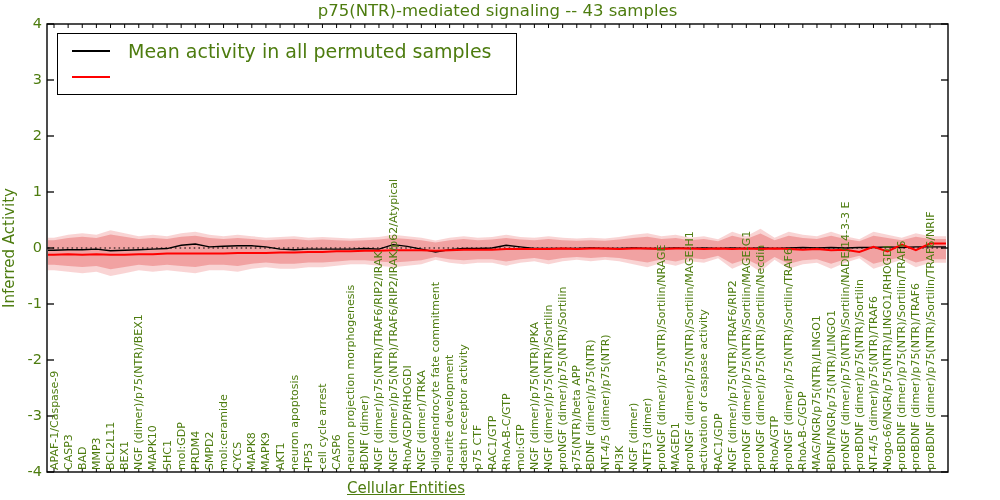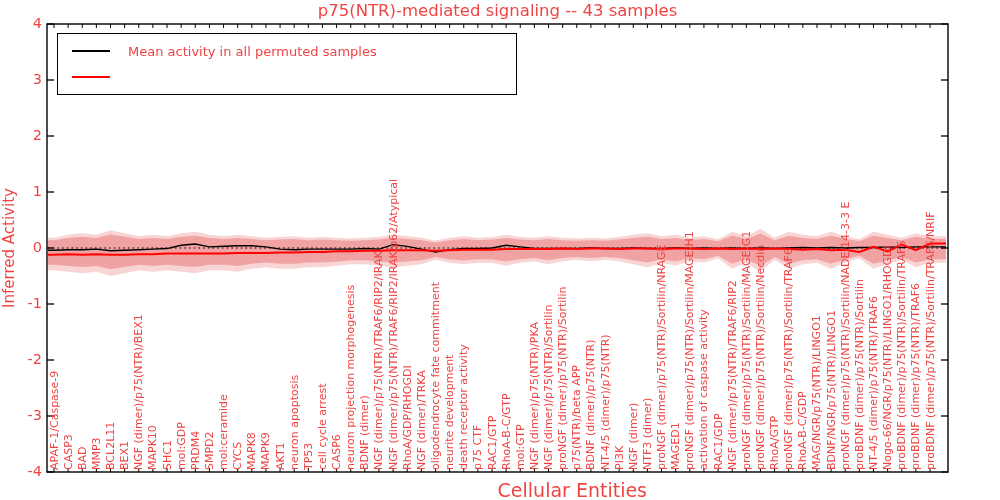--- a/index.html
+++ b/index.html
@@ -1,46 +1,46 @@
 <!DOCTYPE html>
 <html><head>
 <meta charset="utf-8">
 <style>
   html,body{margin:0;padding:0;background:#ffffff;}
   #figure{
     position:relative;width:1000px;height:500px;background:#ffffff;overflow:hidden;
-    font-family:"DejaVu Sans","Liberation Sans",sans-serif;color:#ef4444;
+    font-family:"DejaVu Sans","Liberation Sans",sans-serif;color:#4d7c0f;
   }
   #plot-svg{position:absolute;left:0;top:0;}
   .chart-title{
     position:absolute;left:47px;top:1px;width:901px;text-align:center;
     font-size:16.5px;white-space:nowrap;
   }
   .ylabel{
     position:absolute;left:-90px;top:238px;width:200px;height:20px;text-align:center;
     font-size:15px;transform:rotate(-90deg);transform-origin:center center;white-space:nowrap;
   }
   .xlabel{
-    position:absolute;left:347px;top:479px;width:300px;text-align:right;font-size:19px;
+    position:absolute;left:347px;top:479px;width:300px;text-align:left;font-size:15px;text-decoration:underline;
   }
   .ytick-label{
     position:absolute;width:34px;text-align:right;font-size:14.5px;line-height:15px;
   }
   .xtick-label{
     position:absolute;font-size:11px;line-height:12px;white-space:nowrap;
     transform:rotate(-90deg);transform-origin:0 0;letter-spacing:0px;
   }
   .legend{
     position:absolute;left:57px;top:33px;width:460px;height:62px;background:#ffffff;
     border:1.5px solid #000;box-sizing:border-box;display:flex;flex-direction:column;justify-content:space-around;
     padding:4px 0 4px 0;
   }
   .legend-row{display:flex;align-items:center;height:24px;}
   .legend-sample{display:inline-block;width:38px;margin-left:14px;margin-right:18px;border-top-style:solid;border-top-width:2px;}
-  .legend-text{font-size:13px;white-space:nowrap;}
+  .legend-text{font-size:19px;white-space:nowrap;}
 </style>
 </head>
 <body>
 
 <div id="figure">
   <svg id="plot-svg" width="1000" height="500">
       <polygon points="48,237.6512 54,237.6512 68.12903225806451,234.6944 82.25806451612902,233.216 96.38709677419355,234.6944 110.51612903225806,230.2592 124.64516129032258,233.216 138.7741935483871,236.1728 152.90322580645162,234.6944 167.03225806451613,236.1728 181.16129032258064,233.216 195.29032258064515,231.7376 209.41935483870967,234.6944 223.5483870967742,236.1728 237.67741935483872,234.6944 251.80645161290323,236.1728 265.93548387096774,237.6512 280.06451612903226,236.912 294.19354838709677,236.1728 308.3225806451613,237.6512 322.4516129032258,236.912 336.5806451612903,237.6512 350.7096774193548,238.3904 364.83870967741933,237.6512 378.96774193548384,236.912 393.0967741935484,234.6944 407.2258064516129,236.1728 421.35483870967744,237.6512 435.48387096774195,240.608 449.61290322580646,237.6512 463.741935483871,236.1728 477.8709677419355,237.6512 492,236.912 506.1290322580645,234.6944 520.258064516129,236.912 534.3870967741935,237.6512 548.516129032258,236.1728 562.6451612903226,237.6512 576.7741935483871,238.3904 590.9032258064516,237.6512 605.0322580645161,238.3904 619.1612903225806,236.912 633.2903225806451,234.6944 647.4193548387096,233.216 661.5483870967741,236.1728 675.6774193548387,234.6944 689.8064516129032,237.6512 703.9354838709677,236.1728 718.0645161290322,239.1296 732.1935483870968,231.7376 746.3225806451613,236.1728 760.4516129032259,228.7808 774.5806451612904,237.6512 788.7096774193549,231.7376 802.8387096774194,234.6944 816.9677419354839,236.1728 831.0967741935484,231.7376 845.2258064516129,236.1728 859.3548387096774,239.1296 873.483870967742,231.7376 887.6129032258065,234.6944 901.741935483871,237.6512 915.8709677419355,233.216 930,236.1728 946,236.1728 946,262.784 930,262.784 915.8709677419355,267.2192 901.741935483871,259.8272 887.6129032258065,264.2624 873.483870967742,268.6976 859.3548387096774,258.3488 845.2258064516129,262.784 831.0967741935484,268.6976 816.9677419354839,262.784 802.8387096774194,264.2624 788.7096774193549,268.6976 774.5806451612904,259.8272 760.4516129032259,271.6544 746.3225806451613,262.784 732.1935483870968,268.6976 718.0645161290322,258.3488 703.9354838709677,262.784 689.8064516129032,261.3056 675.6774193548387,265.7408 661.5483870967741,262.784 647.4193548387096,267.2192 633.2903225806451,264.2624 619.1612903225806,261.3056 605.0322580645161,259.8272 590.9032258064516,261.3056 576.7741935483871,259.8272 562.6451612903226,261.3056 548.516129032258,264.2624 534.3870967741935,261.3056 520.258064516129,262.784 506.1290322580645,265.7408 492,262.784 477.8709677419355,262.784 463.741935483871,264.2624 449.61290322580646,262.784 435.48387096774195,259.8272 421.35483870967744,264.2624 407.2258064516129,265.7408 393.0967741935484,267.2192 378.96774193548384,265.7408 364.83870967741933,264.2624 350.7096774193548,264.2624 336.5806451612903,265.7408 322.4516129032258,267.2192 308.3225806451613,267.2192 294.19354838709677,268.6976 280.06451612903226,268.6976 265.93548387096774,267.2192 251.80645161290323,268.6976 237.67741935483872,271.6544 223.5483870967742,270.176 209.41935483870967,270.176 195.29032258064515,273.1328 181.16129032258064,271.6544 167.03225806451613,270.176 152.90322580645162,271.6544 138.7741935483871,270.176 124.64516129032258,273.1328 110.51612903225806,276.0896 96.38709677419355,271.6544 82.25806451612902,273.1328 68.12903225806451,271.6544 54,270.176 48,270.176" fill="#e23c3c" fill-opacity="0.22" stroke="none"></polygon>
       <polygon points="48,240.16 54,240.16 68.12903225806451,237.92 82.25806451612902,236.8 96.38709677419355,237.92 110.51612903225806,234.56 124.64516129032258,236.8 138.7741935483871,239.04 152.90322580645162,237.92 167.03225806451613,239.04 181.16129032258064,236.8 195.29032258064515,235.68 209.41935483870967,237.92 223.5483870967742,239.04 237.67741935483872,237.92 251.80645161290323,239.04 265.93548387096774,240.16 280.06451612903226,239.6 294.19354838709677,239.04 308.3225806451613,240.16 322.4516129032258,239.6 336.5806451612903,240.16 350.7096774193548,240.72 364.83870967741933,240.16 378.96774193548384,239.6 393.0967741935484,237.92 407.2258064516129,239.04 421.35483870967744,240.16 435.48387096774195,242.4 449.61290322580646,240.16 463.741935483871,239.04 477.8709677419355,240.16 492,239.6 506.1290322580645,237.92 520.258064516129,239.6 534.3870967741935,240.16 548.516129032258,239.04 562.6451612903226,240.16 576.7741935483871,240.72 590.9032258064516,240.16 605.0322580645161,240.72 619.1612903225806,239.6 633.2903225806451,237.92 647.4193548387096,236.8 661.5483870967741,239.04 675.6774193548387,237.92 689.8064516129032,240.16 703.9354838709677,239.04 718.0645161290322,241.28 732.1935483870968,235.68 746.3225806451613,239.04 760.4516129032259,233.44 774.5806451612904,240.16 788.7096774193549,235.68 802.8387096774194,237.92 816.9677419354839,239.04 831.0967741935484,235.68 845.2258064516129,239.04 859.3548387096774,241.28 873.483870967742,235.68 887.6129032258065,237.92 901.741935483871,240.16 915.8709677419355,236.8 930,239.04 946,239.04 946,259.2 930,259.2 915.8709677419355,262.56 901.741935483871,256.96 887.6129032258065,260.32 873.483870967742,263.68 859.3548387096774,255.84 845.2258064516129,259.2 831.0967741935484,263.68 816.9677419354839,259.2 802.8387096774194,260.32 788.7096774193549,263.68 774.5806451612904,256.96 760.4516129032259,265.92 746.3225806451613,259.2 732.1935483870968,263.68 718.0645161290322,255.84 703.9354838709677,259.2 689.8064516129032,258.08 675.6774193548387,261.44 661.5483870967741,259.2 647.4193548387096,262.56 633.2903225806451,260.32 619.1612903225806,258.08 605.0322580645161,256.96 590.9032258064516,258.08 576.7741935483871,256.96 562.6451612903226,258.08 548.516129032258,260.32 534.3870967741935,258.08 520.258064516129,259.2 506.1290322580645,261.44 492,259.2 477.8709677419355,259.2 463.741935483871,260.32 449.61290322580646,259.2 435.48387096774195,256.96 421.35483870967744,260.32 407.2258064516129,261.44 393.0967741935484,262.56 378.96774193548384,261.44 364.83870967741933,260.32 350.7096774193548,260.32 336.5806451612903,261.44 322.4516129032258,262.56 308.3225806451613,262.56 294.19354838709677,263.68 280.06451612903226,263.68 265.93548387096774,262.56 251.80645161290323,263.68 237.67741935483872,265.92 223.5483870967742,264.8 209.41935483870967,264.8 195.29032258064515,267.04 181.16129032258064,265.92 167.03225806451613,264.8 152.90322580645162,265.92 138.7741935483871,264.8 124.64516129032258,267.04 110.51612903225806,269.28 96.38709677419355,265.92 82.25806451612902,267.04 68.12903225806451,265.92 54,264.8 48,264.8" fill="#e23c3c" fill-opacity="0.33" stroke="none"></polygon>
       <line x1="48" y1="248" x2="946" y2="248" stroke="#000000" stroke-width="1.2" stroke-dasharray="1.6 3.1"></line>
       <polyline points="48,250.24 54,250.24 68.12903225806451,249.68 82.25806451612902,249.68 96.38709677419355,249.12 110.51612903225806,250.8 124.64516129032258,250.24 138.7741935483871,249.68 152.90322580645162,249.12 167.03225806451613,248.56 181.16129032258064,245.2 195.29032258064515,244.08 209.41935483870967,246.88 223.5483870967742,246.32 237.67741935483872,245.76 251.80645161290323,245.76 265.93548387096774,246.88 280.06451612903226,249.12 294.19354838709677,249.68 308.3225806451613,249.12 322.4516129032258,249.12 336.5806451612903,249.12 350.7096774193548,249.12 364.83870967741933,248.56 378.96774193548384,249.12 393.0967741935484,244.64 407.2258064516129,246.32 421.35483870967744,249.12 435.48387096774195,251.92 449.61290322580646,249.68 463.741935483871,248.56 477.8709677419355,248.56 492,248 506.1290322580645,245.2 520.258064516129,246.88 534.3870967741935,248.56 548.516129032258,248.56 562.6451612903226,248.56 576.7741935483871,248.56 590.9032258064516,248 605.0322580645161,248.56 619.1612903225806,248.56 633.2903225806451,248 647.4193548387096,248.56 661.5483870967741,248.56 675.6774193548387,248 689.8064516129032,248.56 703.9354838709677,248 718.0645161290322,248.56 732.1935483870968,248 746.3225806451613,248.56 760.4516129032259,248 774.5806451612904,248.56 788.7096774193549,248 802.8387096774194,247.44 816.9677419354839,248 831.0967741935484,247.44 845.2258064516129,248 859.3548387096774,247.44 873.483870967742,247.44 887.6129032258065,246.88 901.741935483871,247.44 915.8709677419355,246.88 930,246.88 946,246.88" fill="none" stroke="#000000" stroke-width="1.4"></polyline>

